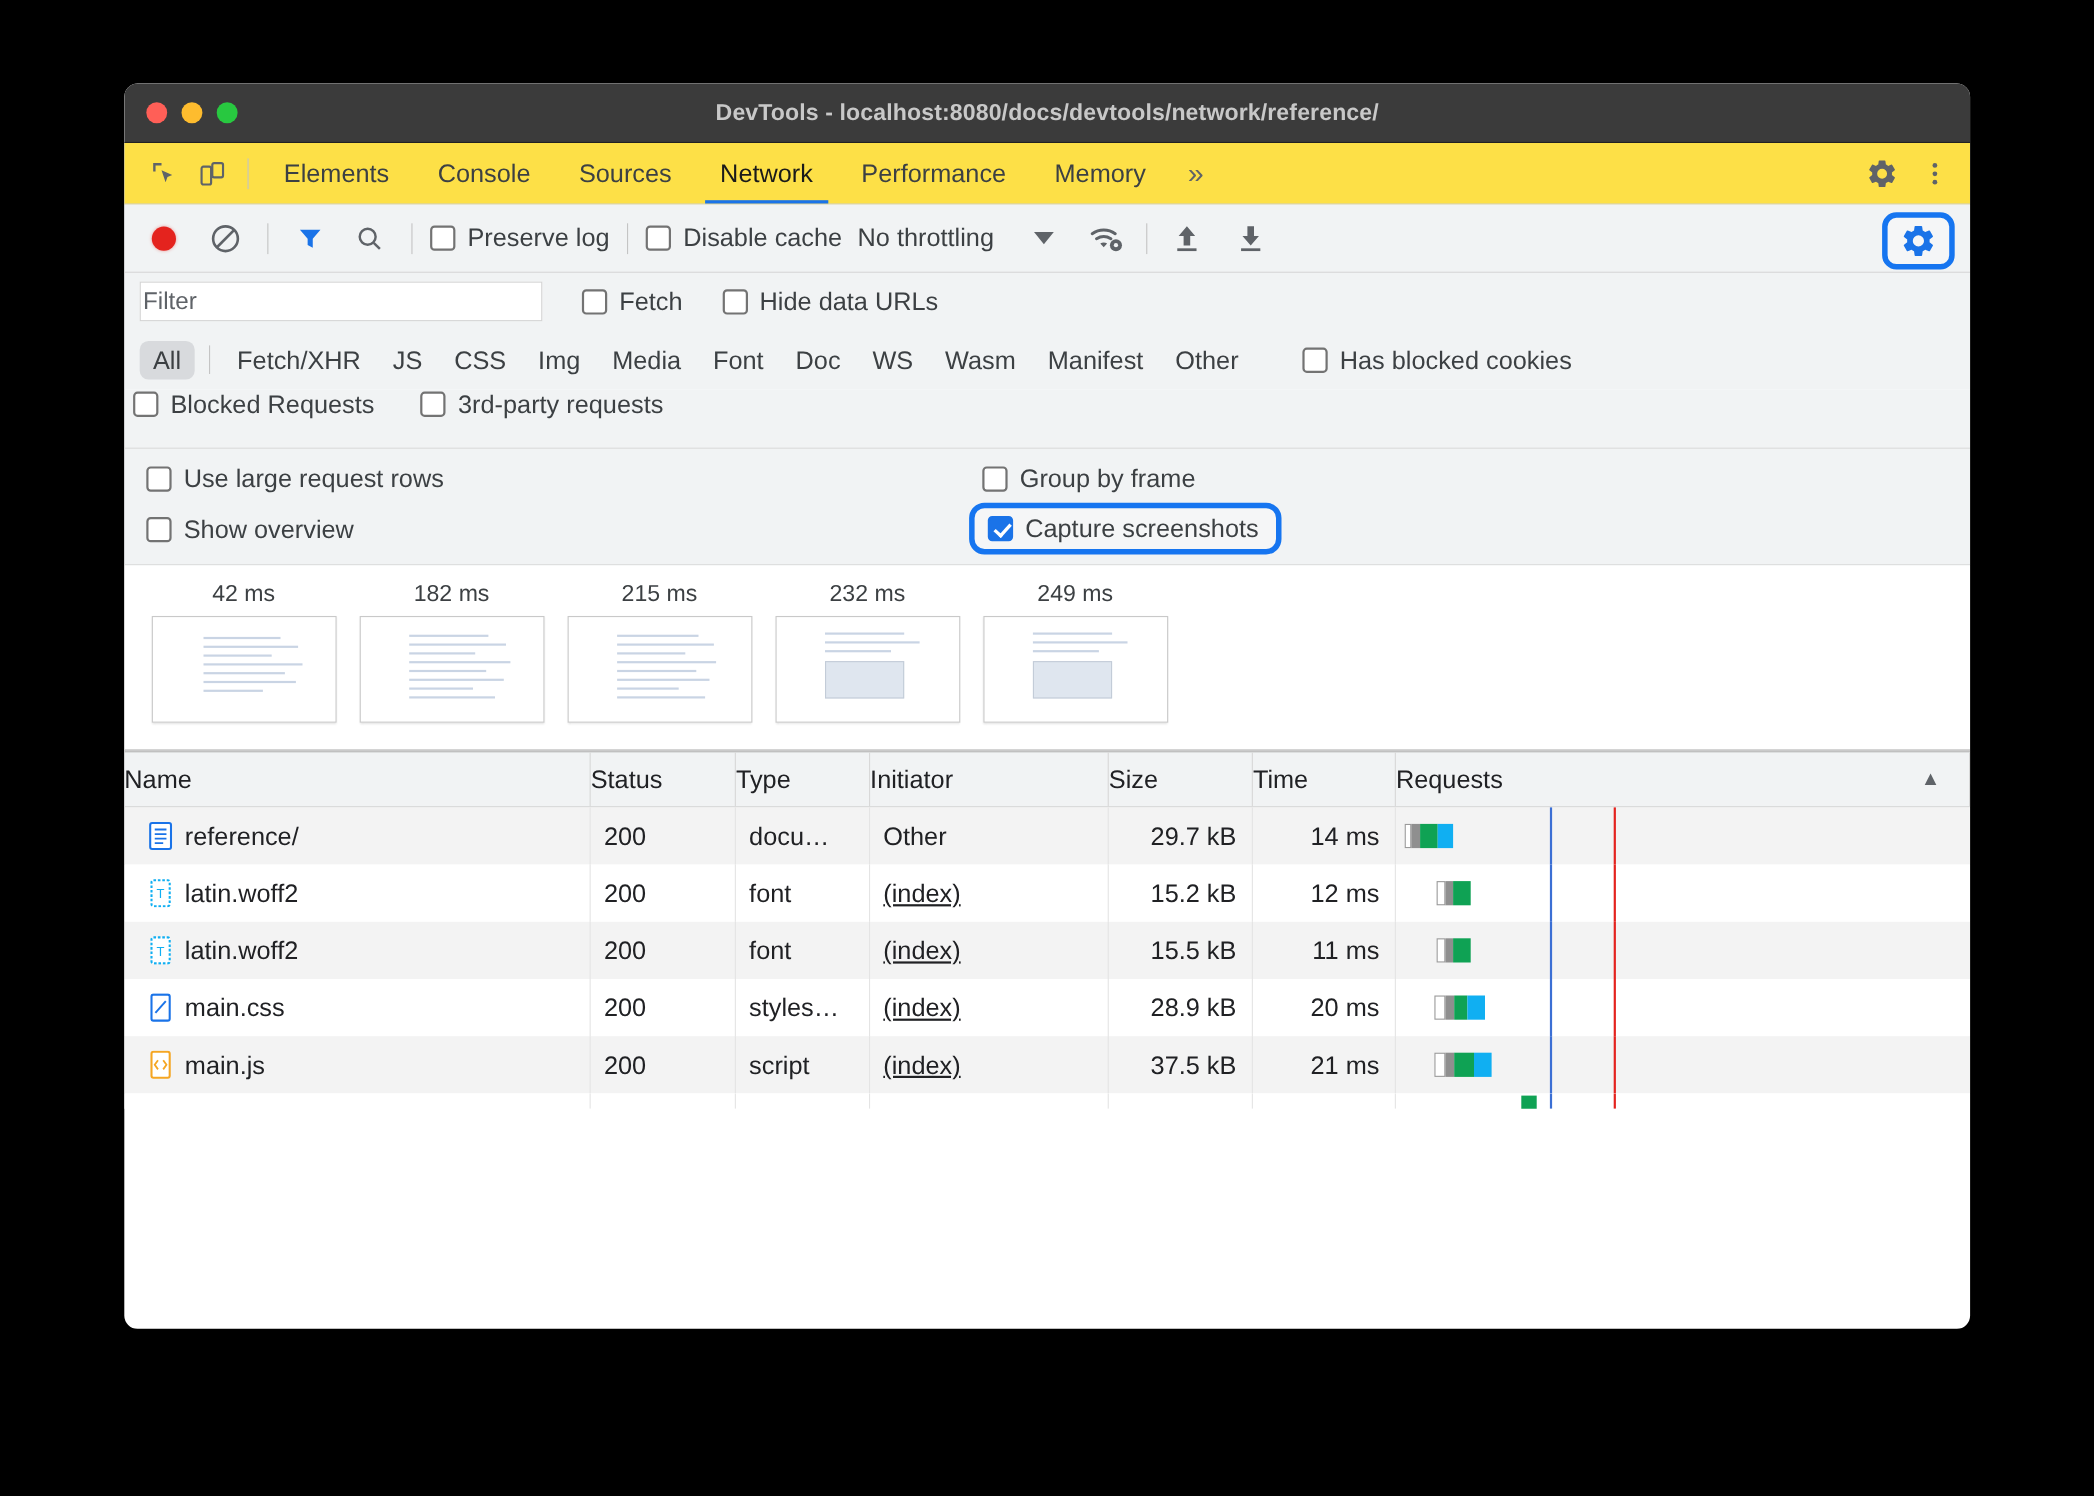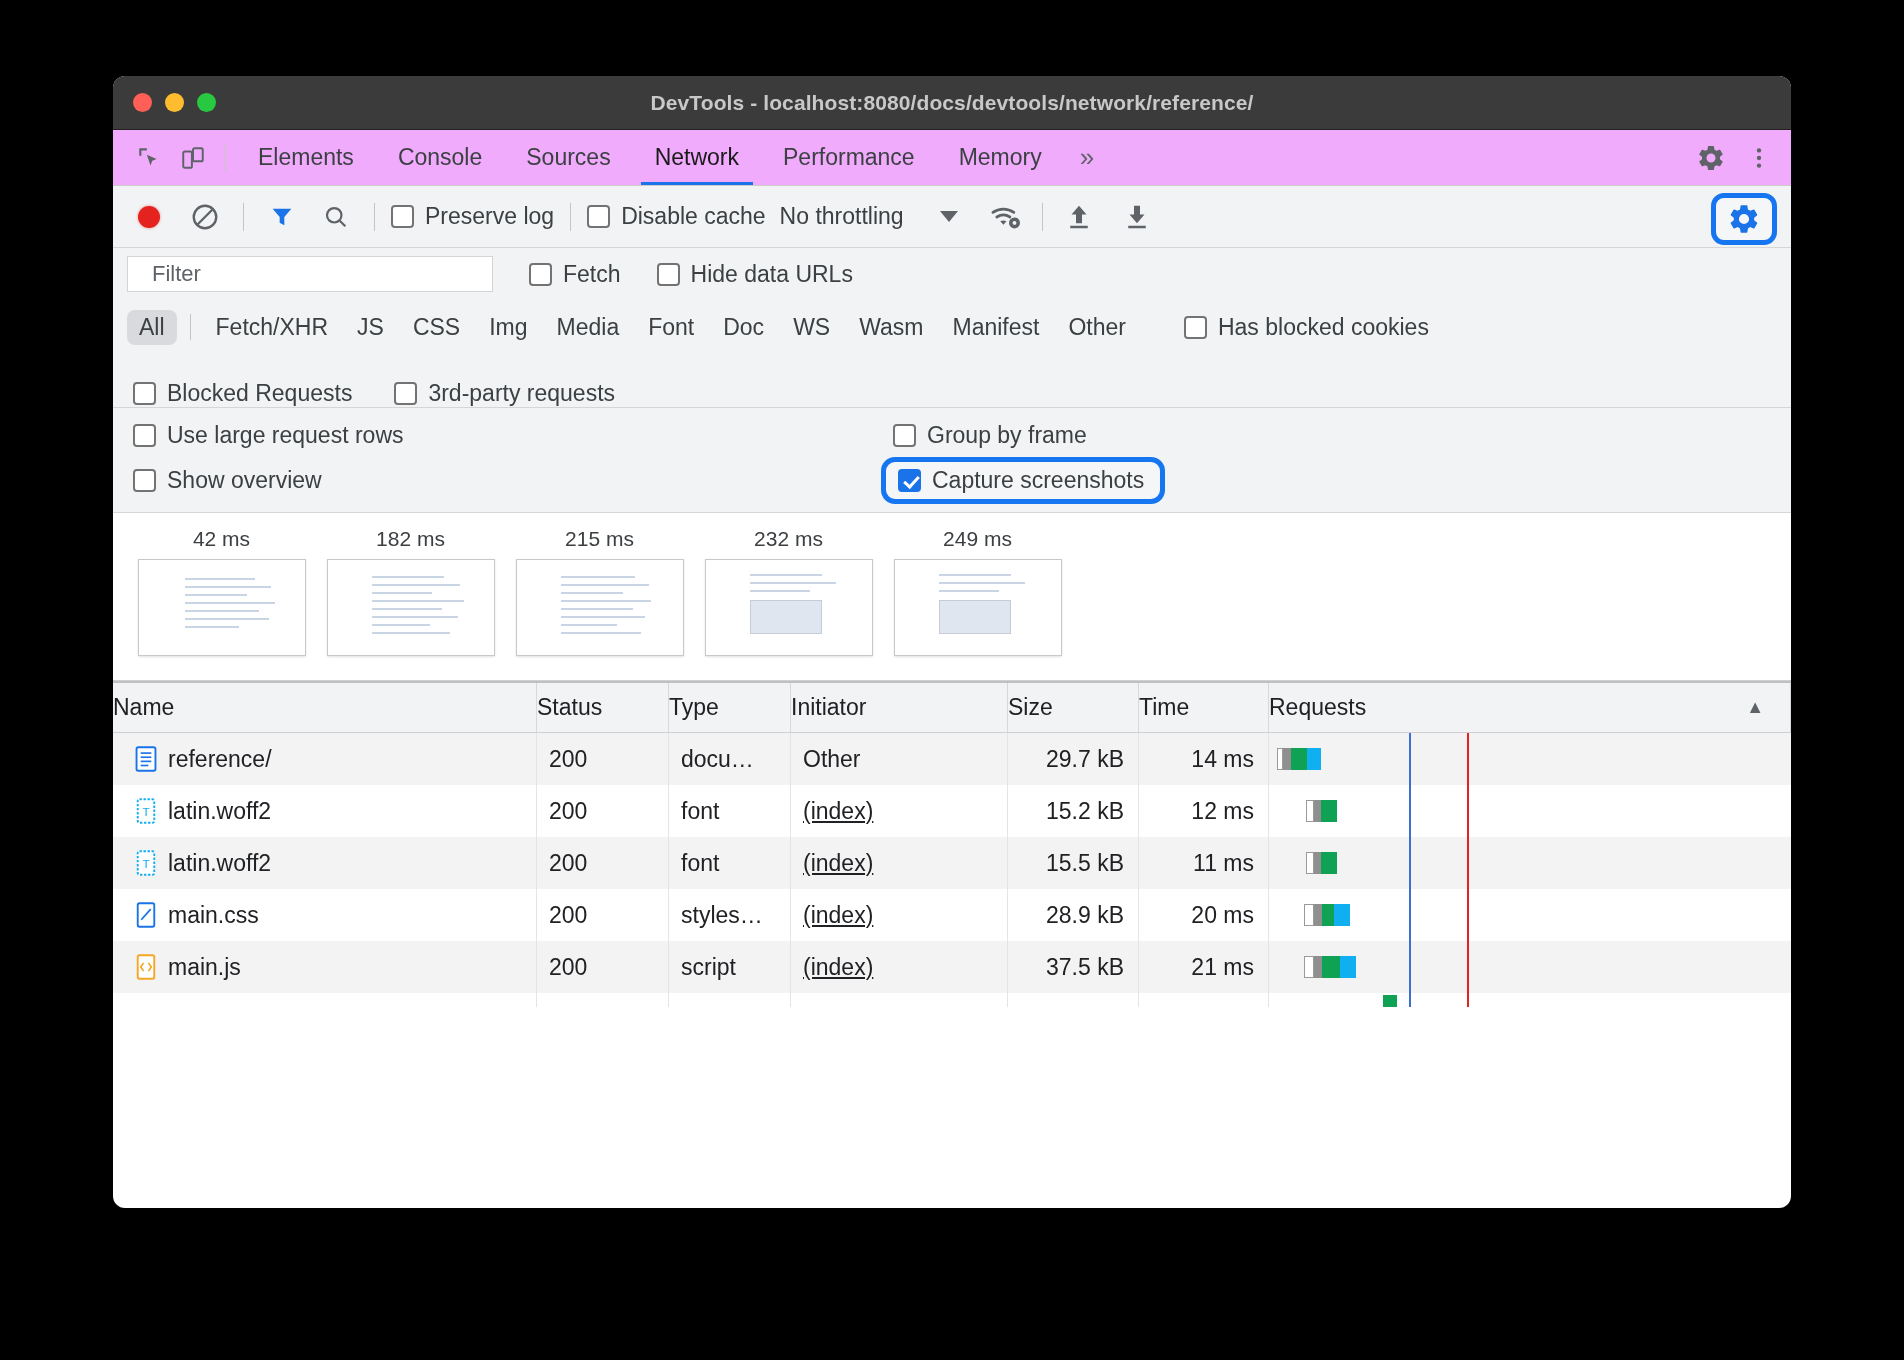--- a/index.html
+++ b/index.html
@@ -43,21 +43,21 @@
     position: absolute; left: 0; right: 0;
     text-align: center;
     color: #c8c8c8;
     font-size: 21px; font-weight: bold;
     letter-spacing: 0.1px;
     pointer-events: none;
   }
   
   .tabstrip {
     height: 56px;
-    background: #f0abfc;
+    background: #fde047;
     display: flex; align-items: center;
     border-bottom: 1px solid #cdcdcd;
     padding-left: 14px;
     position: relative;
   }
   .tb-icon {
     width: 44px; height: 40px;
     display: flex; align-items: center; justify-content: center;
     cursor: pointer;
   }
@@ -146,21 +146,21 @@
     height: 52px;
     background: #f1f3f4;
     display: flex; align-items: center;
     padding: 0 14px;
   }
   .filter-input {
     width: 366px; height: 36px;
     background: #fff;
     border: 1px solid #d4d4d4;
     font-size: 22px; color: #5f6368;
-    padding: 0 24px;
+    padding: 0 2px;
     font-family: "Liberation Sans", sans-serif;
   }
   .filter-input::placeholder { color: #5f6368; }
   .fb-chk { margin-left: 36px; }
   
   .type-row {
     height: 54px;
     background: #f1f3f4;
     display: flex; align-items: center;
     padding-left: 14px;
@@ -170,22 +170,22 @@
     padding: 4px 12px; border-radius: 8px;
     cursor: pointer; white-space: nowrap;
   }
   .type-pill.active { background: #d8dadd; }
   .type-sep { width: 1px; height: 26px; background: #c4c4c4; margin: 0 8px; }
   .types { display: flex; align-items: center; gap: 5px; }
   
   .req-row {
     height: 54px;
     background: #f1f3f4;
-    display: flex; align-items: flex-end;
-    padding-left: 20px;
+    display: flex; align-items: flex-start;
+    padding-left: 8px;
     gap: 42px;
     border-bottom: 1px solid #d6d6d6;
   }
   
   .settings-panel {
     background: #f1f3f4;
     padding: 14px 0 16px 0;
     border-bottom: 1px solid #d6d6d6;
   }
   .settings-grid {

